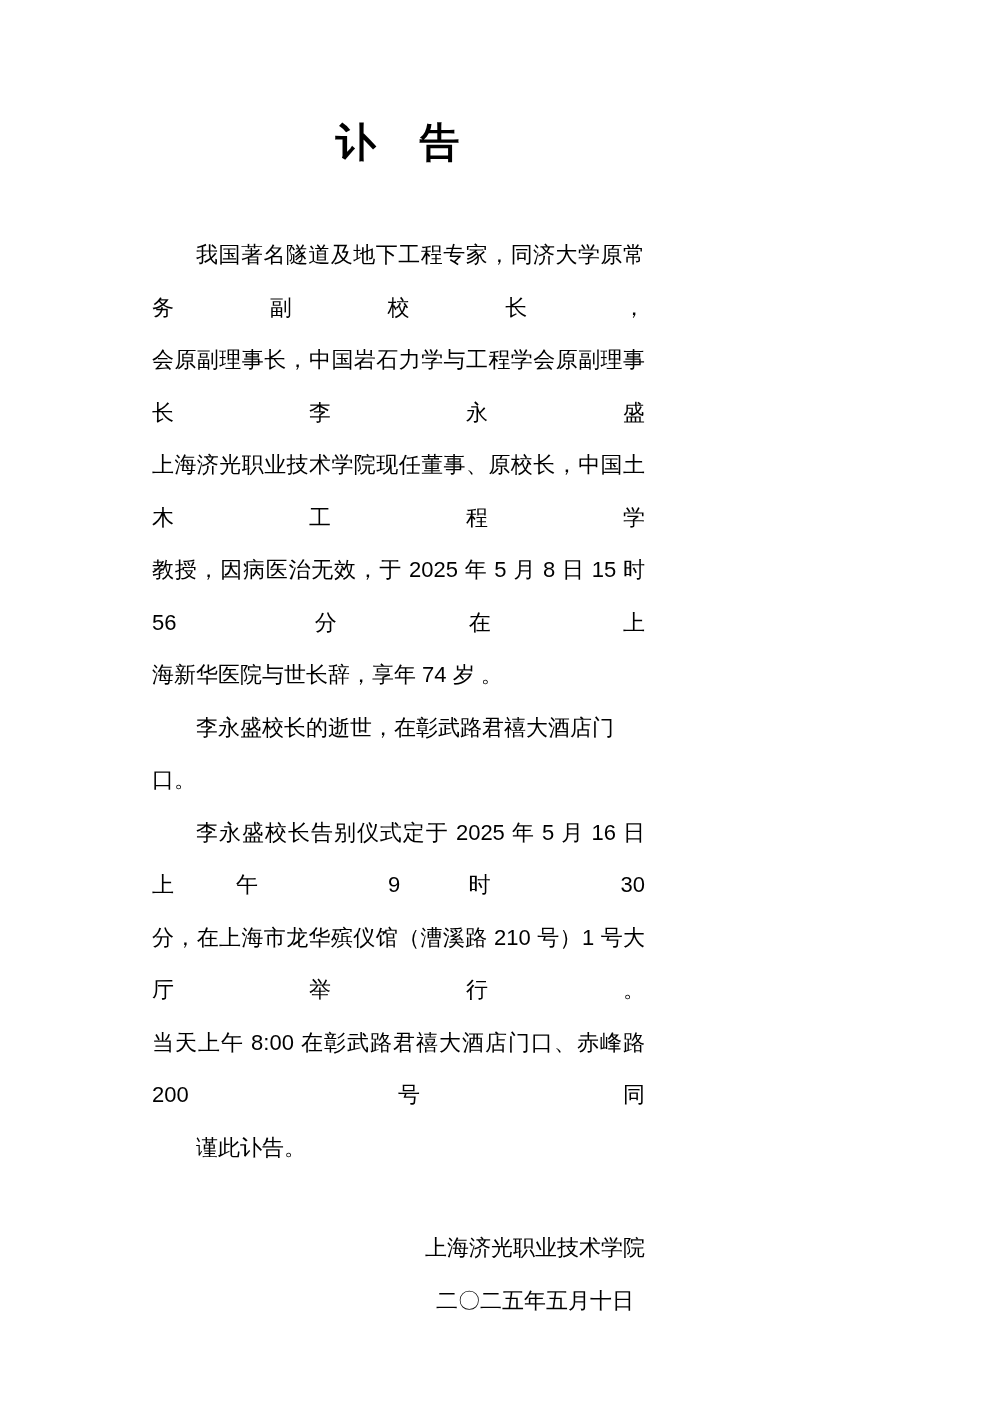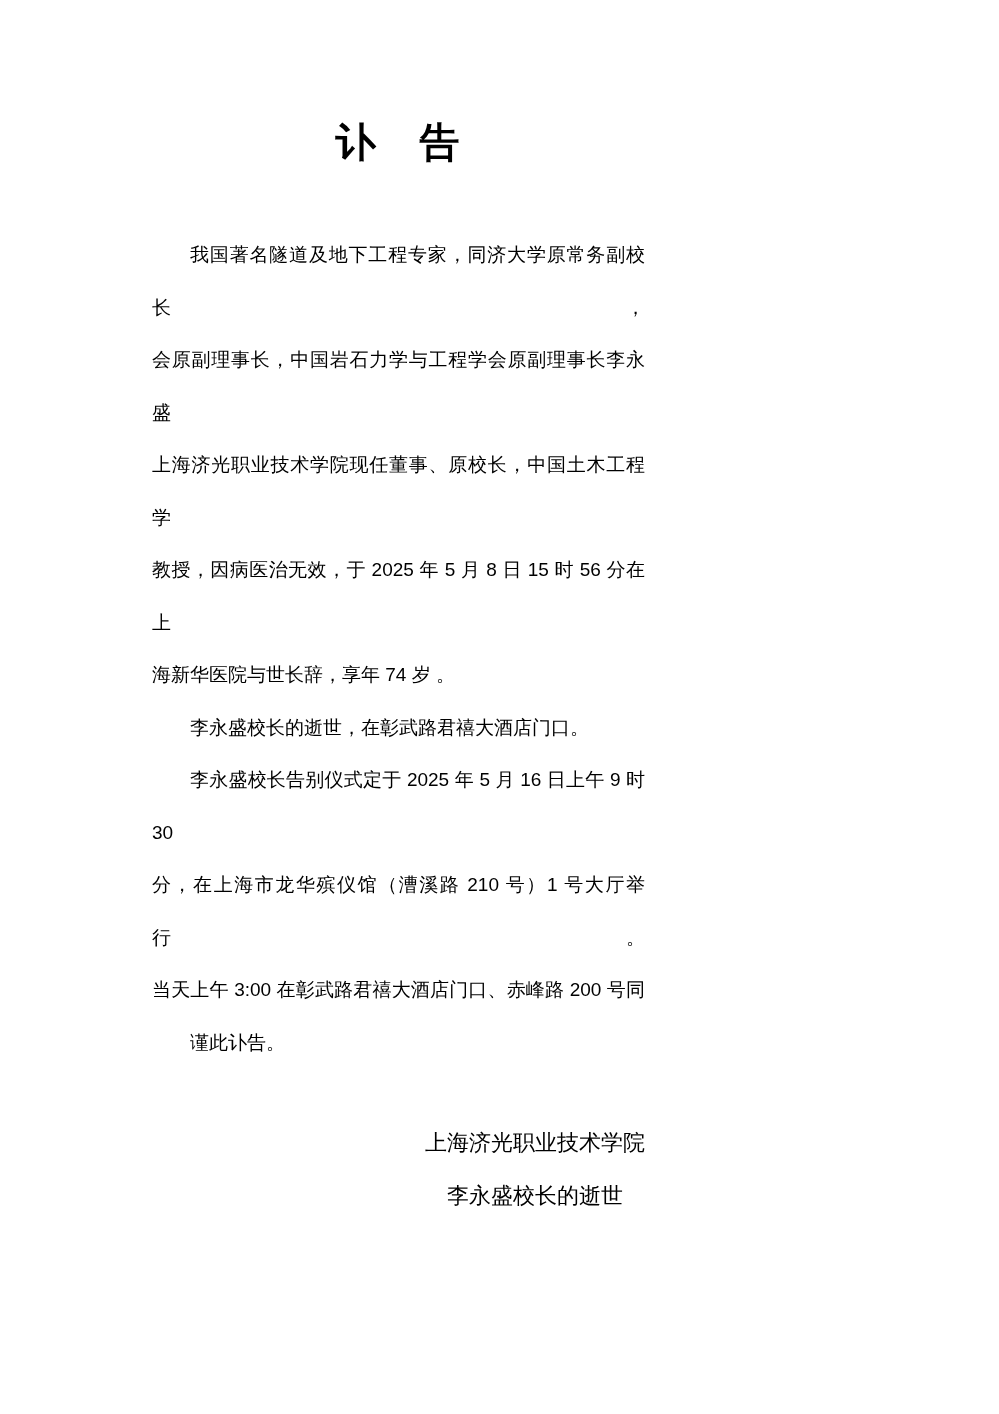--- a/index.html
+++ b/index.html
@@ -23,21 +23,21 @@
     text-align: center;
     font-size: 40px;
     font-weight: bold;
     line-height: 42px;
     letter-spacing: 2px;
   }
   .doc-body {
     width: 100%;
   }
   .line {
-    font-size: 19px;
+    font-size: 22px;
     line-height: 52.5px;
     text-align: left;
     white-space: pre-wrap;
   }
   .line.indent {
     text-indent: 2em;
   }
   .line.full {
     text-align: justify;
     text-align-last: justify;
@@ -65,24 +65,24 @@
 
   <div class="doc-body">
       <div class="line indent full">我国著名隧道及地下工程专家，同济大学原常务副校长，</div>
       <div class="line full">会原副理事长，中国岩石力学与工程学会原副理事长李永盛</div>
       <div class="line full">上海济光职业技术学院现任董事、原校长，中国土木工程学</div>
       <div class="line full">教授，因病医治无效，于 2025 年 5 月 8 日 15 时 56 分在上</div>
       <div class="line">海新华医院与世长辞，享年 74 岁 。</div>
       <div class="line indent">李永盛校长的逝世，在彰武路君禧大酒店门口。</div>
       <div class="line indent full">李永盛校长告别仪式定于 2025 年 5 月 16 日上午 9 时 30</div>
       <div class="line full">分，在上海市龙华殡仪馆（漕溪路 210 号）1 号大厅举行。</div>
-      <div class="line full">当天上午 3:00 在彰武路君禧大酒店门口、赤峰路 200 号同</div>
+      <div class="line full">当天上午 8:00 在彰武路君禧大酒店门口、赤峰路 200 号同</div>
       <div class="line indent">谨此讣告。</div>
     </div>
 
   <div class="signature">
     <div class="signature-inner">
       <div class="sig-line">上海济光职业技术学院</div>
-      <div class="sig-line">李永盛校长的逝世</div>
+      <div class="sig-line">二〇二五年五月十日</div>
     </div>
   </div>
 
 </div>
 
 </body></html>

